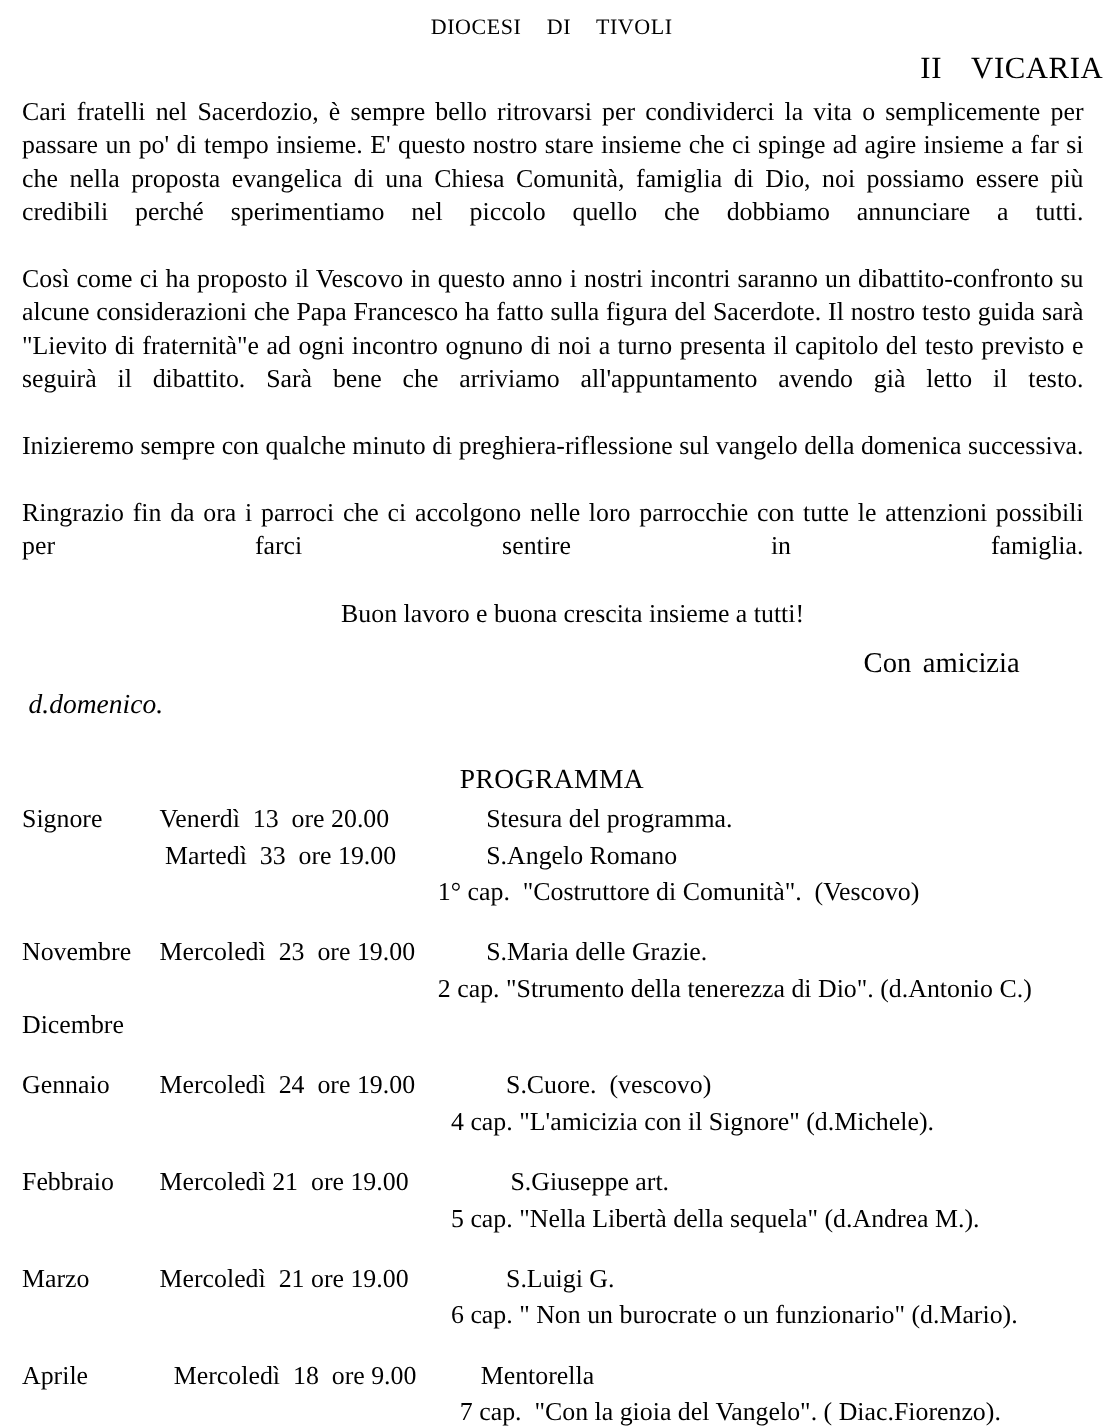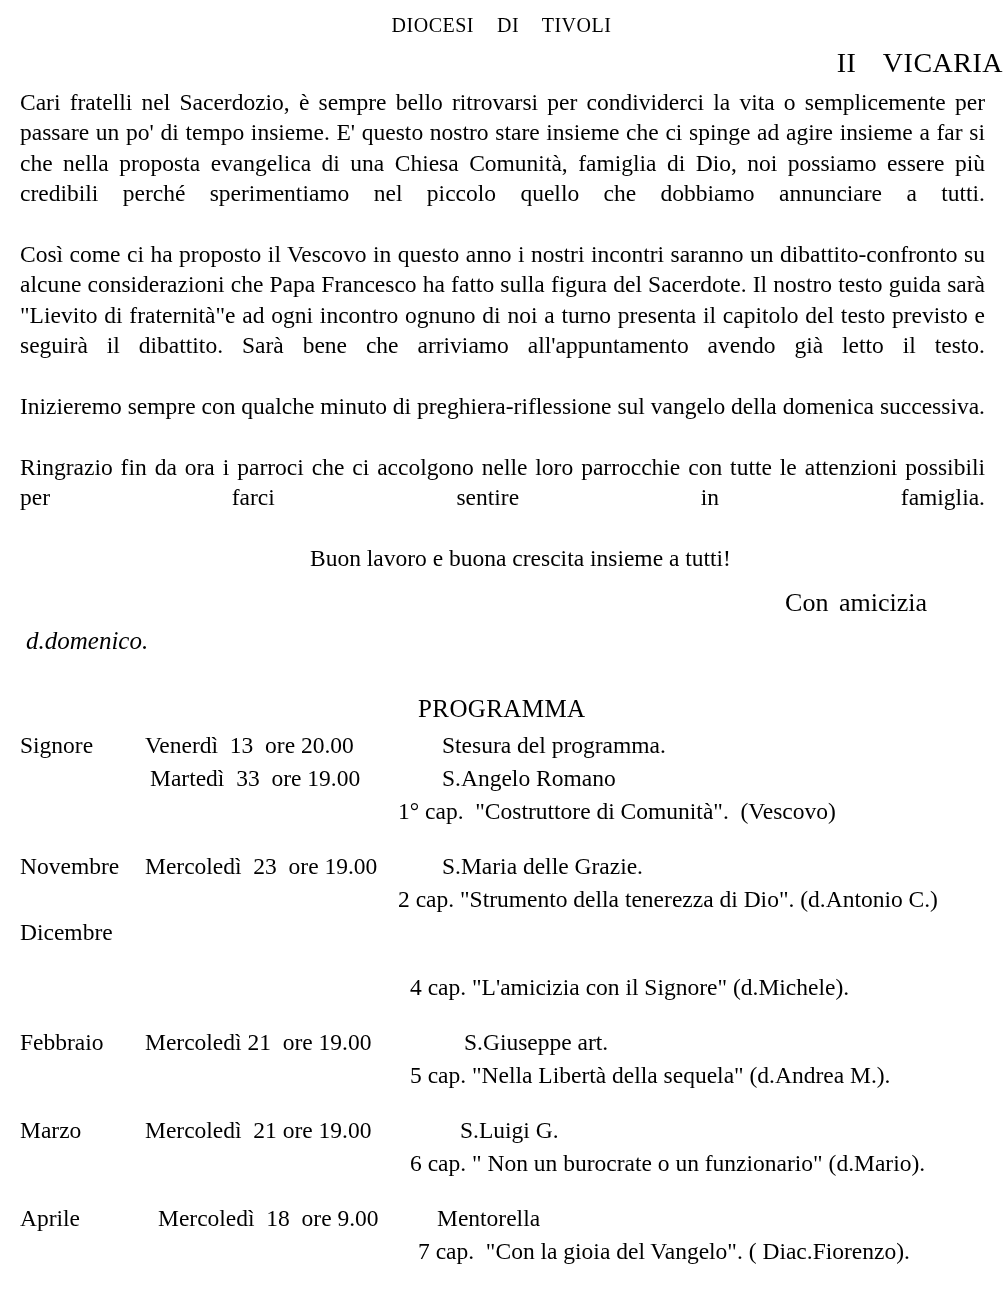--- a/index.html
+++ b/index.html
@@ -162,20 +162,25 @@
       <div class="sched-row">
         <span class="col-chapter">2 cap. "Strumento della tenerezza di Dio". (d.Antonio C.)</span>
       </div>
       <div class="sched-row">
         <span class="col-month">Dicembre</span>
       </div>
     </div>
 
     <div class="sched-group">
       <div class="sched-row">
+        <span class="col-month">Gennaio</span>
+        <span class="col-day">Mercoledì  24  ore 19.00</span>
+        <span class="col-event" style="left:448px;">S.Cuore.  (vescovo)</span>
+      </div>
+      <div class="sched-row">
         <span class="col-chapter" style="left:410px;">4 cap. "L'amicizia con il Signore" (d.Michele).</span>
       </div>
     </div>
 
     <div class="sched-group">
       <div class="sched-row">
         <span class="col-month">Febbraio</span>
         <span class="col-day">Mercoledì 21  ore 19.00</span>
         <span class="col-event" style="left:452px;">S.Giuseppe art.</span>
       </div>

